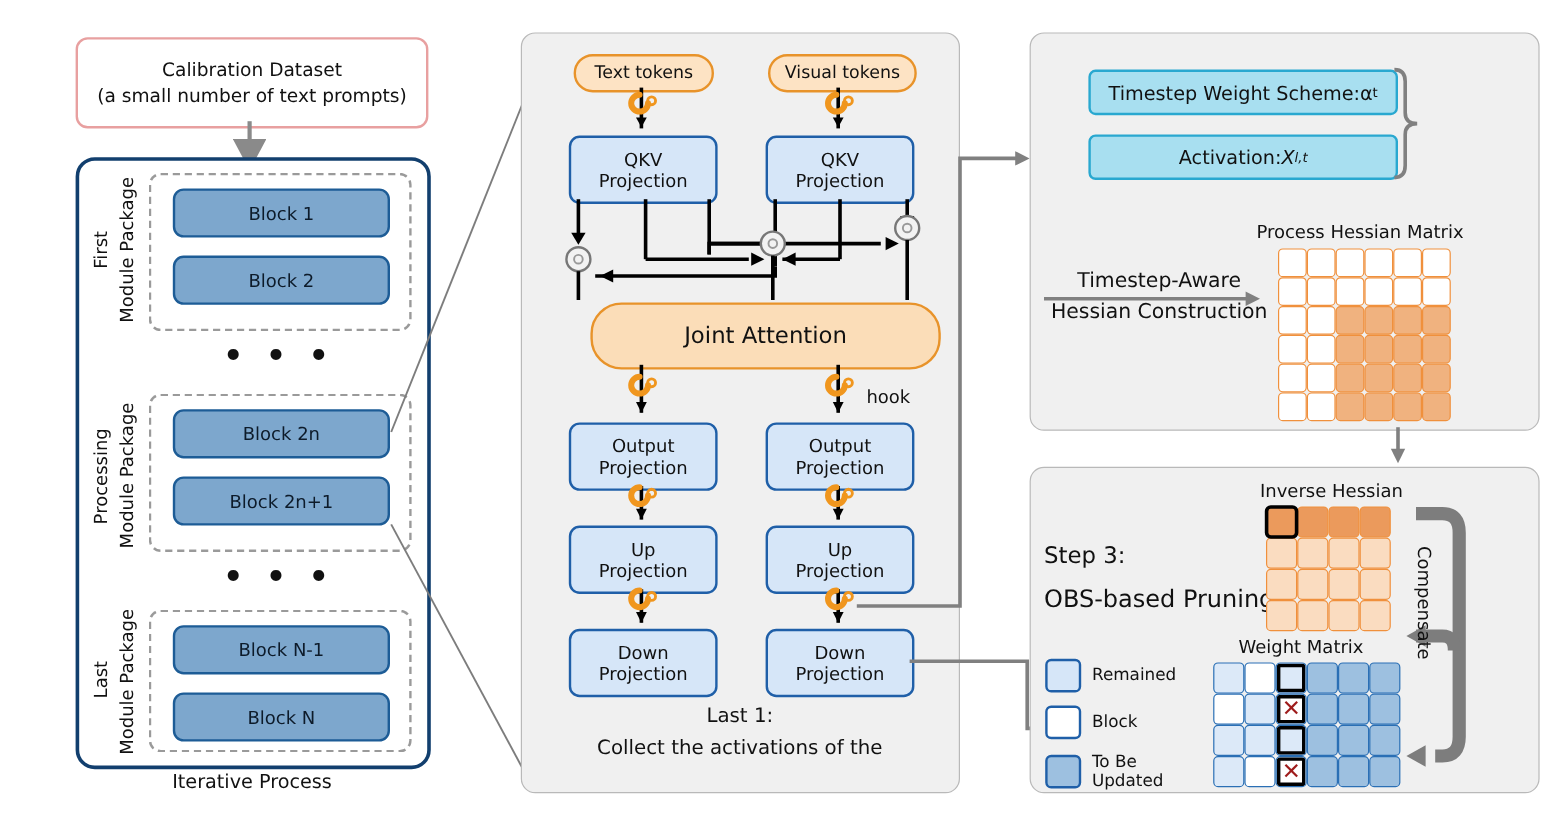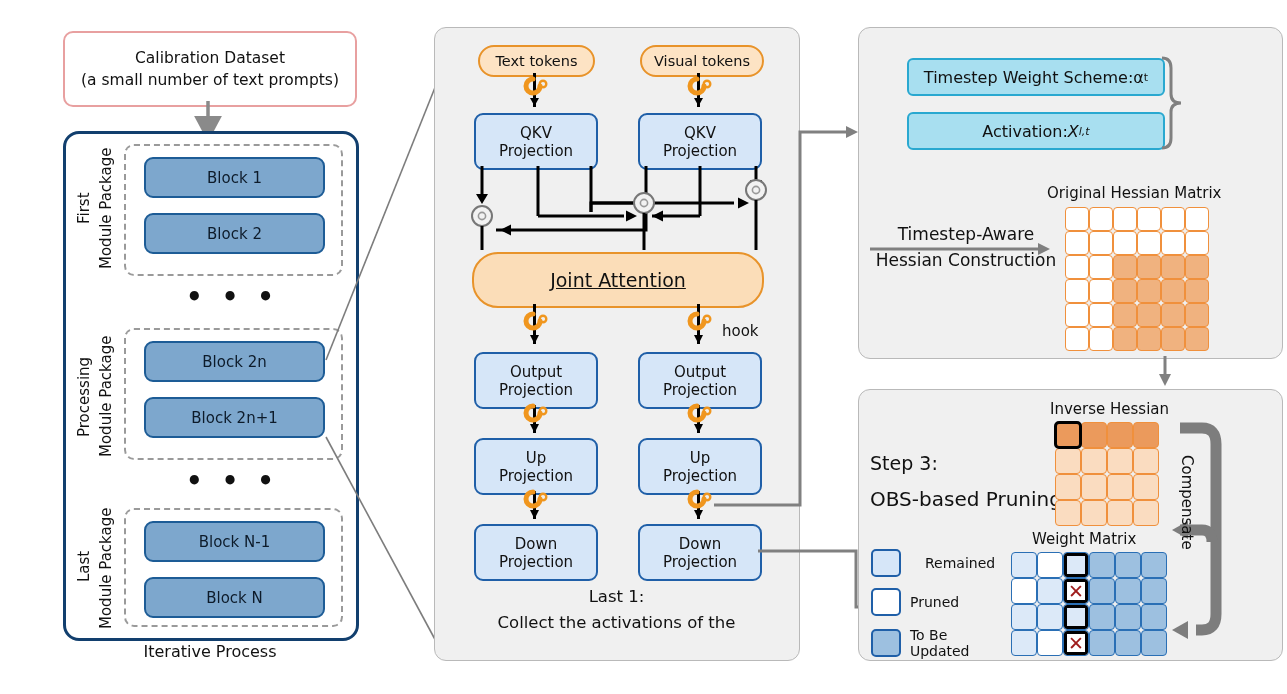--- a/index.html
+++ b/index.html
@@ -166,21 +166,21 @@
     <circle cx="322" cy="30" r="10" fill="#f2f2f2" stroke="#777" stroke-width="2"></circle>
     <circle cx="322" cy="30" r="3.6" fill="none" stroke="#999" stroke-width="1.6"></circle>
   </g>
   <g stroke="#000" stroke-width="3">
     <line x1="48" y1="66" x2="48" y2="90"></line>
     <line x1="210" y1="53" x2="210" y2="90"></line>
     <line x1="322" y1="40" x2="322" y2="90"></line>
   </g>
 </svg>
 
-<div class="abs joint ctr" style="left:472px;top:252px;width:288px;height:52px;text-decoration:underline;">Joint Attention</div>
+<div class="abs joint ctr" style="left:492px;top:252px;width:288px;height:52px;">Joint Attention</div>
 
 <svg class="abs" style="left:520px;top:304px;width:32px;height:48px;">
   <line x1="14.5" y1="0" x2="14.5" y2="40" stroke="#000" stroke-width="3"></line>
   <path d="M14.5,40 L10,31 L19,31 z" fill="#000"></path>
   <path d="M13,10 a7,7 0 1,0 7,7" fill="none" stroke="#f0961e" stroke-width="5" stroke-linecap="round"></path>
   <circle cx="23" cy="15" r="3.3" fill="none" stroke="#f0961e" stroke-width="2.4"></circle>
 </svg>
 <svg class="abs" style="left:684px;top:304px;width:32px;height:48px;">
   <line x1="14.5" y1="0" x2="14.5" y2="40" stroke="#000" stroke-width="3"></line>
   <path d="M14.5,40 L10,31 L19,31 z" fill="#000"></path>
@@ -277,21 +277,21 @@
 <div class="abs steptxt" style="left:866px;top:210px;width:200px;">
   <div style="height:12px;"></div>
   <div>Timestep-Aware</div>
   <div>Hessian Construction</div>
 </div>
 <svg class="abs" style="left:870px;top:243px;width:185px;height:12px;">
   <line x1="0" y1="6" x2="170" y2="6" stroke="#808080" stroke-width="3"></line>
   <path d="M180,6 L168,0 L168,12 z" fill="#808080"></path>
 </svg>
 
-<div class="abs ftitle" style="left:1047px;top:184px;">Original Hessian Matrix</div>
+<div class="abs ftitle" style="left:1047px;top:184px;">Process Hessian Matrix</div>
 <div class="abs grid" id="hessian-grid" style="left:1065px;top:207px;width:144px;height:144px;grid-template-columns:repeat(6,24px);grid-template-rows:repeat(6,24px);">
     <div class="cell o-border" style="background: rgb(255, 255, 255);"></div>
     <div class="cell o-border" style="background: rgb(255, 255, 255);"></div>
     <div class="cell o-border" style="background: rgb(255, 255, 255);"></div>
     <div class="cell o-border" style="background: rgb(255, 255, 255);"></div>
     <div class="cell o-border" style="background: rgb(255, 255, 255);"></div>
     <div class="cell o-border" style="background: rgb(255, 255, 255);"></div>
     <div class="cell o-border" style="background: rgb(255, 255, 255);"></div>
     <div class="cell o-border" style="background: rgb(255, 255, 255);"></div>
     <div class="cell o-border" style="background: rgb(255, 255, 255);"></div>
@@ -382,27 +382,27 @@
     <div class="cell b-border ctr" style="background: rgb(255, 255, 255); display: flex;"></div>
     <div class="cell b-border ctr" style="background: rgb(255, 255, 255); display: flex; box-shadow: rgb(0, 0, 0) 0px 0px 0px 3px inset; z-index: 4; position: relative;">
       <span class="xmark">✕</span>
     </div>
     <div class="cell b-border ctr" style="background: rgb(157, 192, 224); display: flex;"></div>
     <div class="cell b-border ctr" style="background: rgb(157, 192, 224); display: flex;"></div>
     <div class="cell b-border ctr" style="background: rgb(157, 192, 224); display: flex;"></div>
   </div>
 
 <div class="abs" id="legend" style="left:871px;top:549px;width:140px;">
-    <div style="display: flex; align-items: center; gap: 24px; margin-bottom: 11px;">
+    <div style="display: flex; align-items: center; gap: 9px; margin-bottom: 11px;">
       <div class="legend-sw" style="background: rgb(214, 230, 248);"></div>
       <div style="font-size: 14px;">Remained</div>
     </div>
     <div style="display: flex; align-items: center; gap: 9px; margin-bottom: 11px;">
       <div class="legend-sw" style="background: rgb(255, 255, 255);"></div>
-      <div style="font-size: 14px;">Pruned</div>
+      <div style="font-size: 14px;">Block</div>
     </div>
     <div style="display: flex; align-items: center; gap: 9px; margin-bottom: 11px;">
       <div class="legend-sw" style="background: rgb(157, 192, 224);"></div>
       <div style="font-size: 14px;">To Be Updated</div>
     </div>
   </div>
 
 <svg class="abs" style="left:1168px;top:418px;width:60px;height:228px;">
   <path d="M12,10 L34,10 Q48,10 48,26 L48,196 Q48,212 34,212 L28,212" fill="none" stroke="#7d7d7d" stroke-width="11" stroke-linecap="butt"></path>
   <path d="M12,112 L34,112 Q44,112 44,124" fill="none" stroke="#7d7d7d" stroke-width="11"></path>

